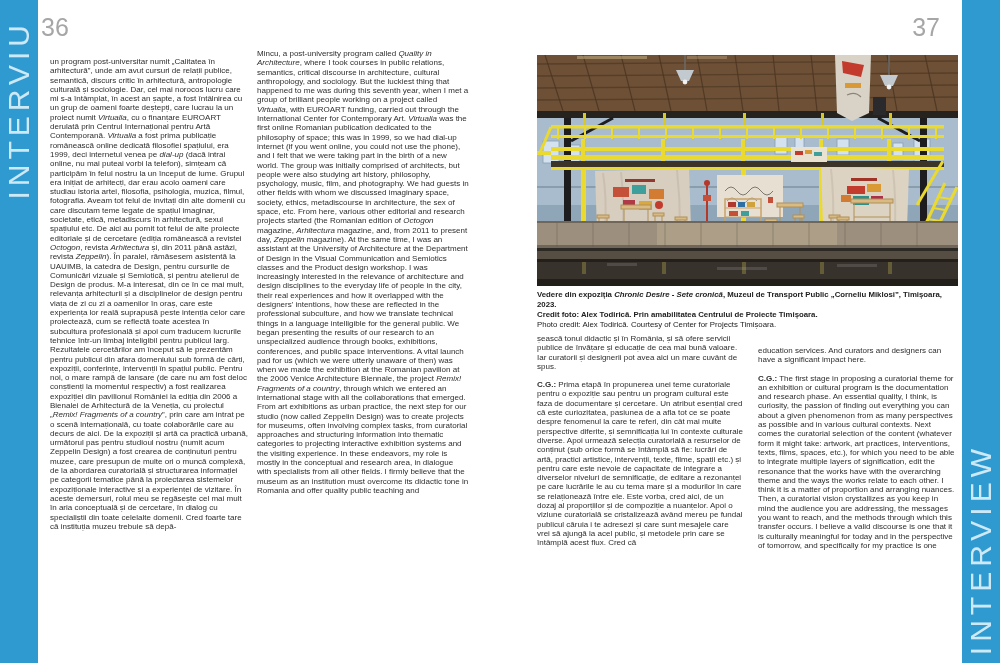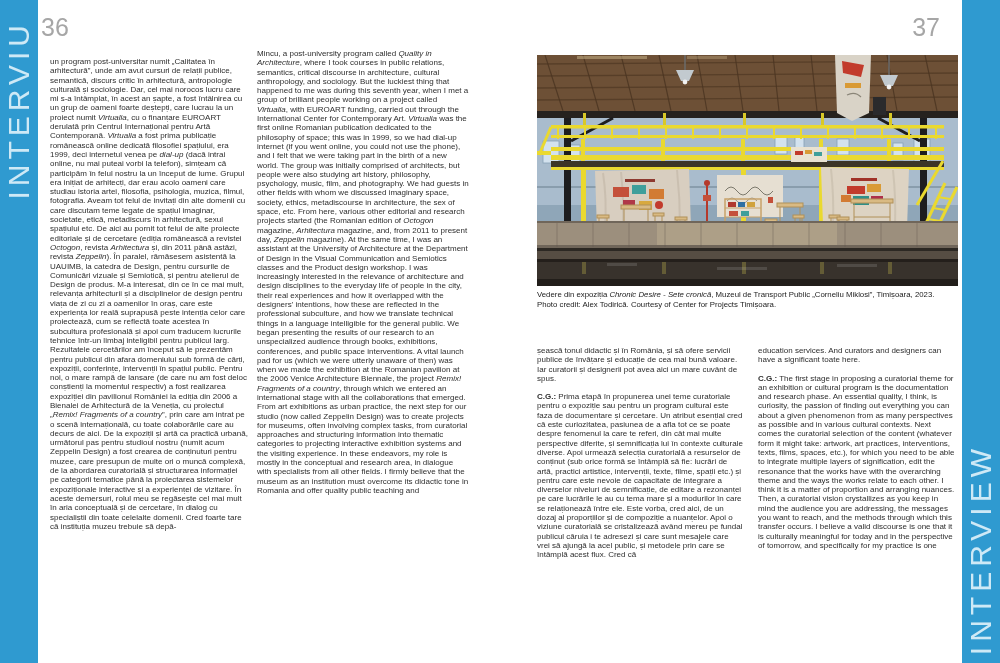--- a/index.html
+++ b/index.html
@@ -14,26 +14,26 @@
   .vlabel-left{left:0;top:20px;}
   .vlabel-right{left:962px;bottom:8px;}
   .pagenum{position:absolute;top:13px;font-size:25px;font-weight:300;color:#a6a6a6;}
   .pagenum-left{left:41px;}
   .pagenum-right{right:60px;margin-left:24px;}
   .col{position:absolute;font-size:8px;line-height:9.3px;color:#2e2e2e;}
   .col p{margin:0 0 9px 0;}
   .col p.q{font-weight:bold;margin:0 0 1px 0;}
   .col-l1{left:50px;top:57px;width:198px;}
   .col-l2{left:257px;top:49px;width:212px;}
-  .col-r1{left:537px;top:346px;width:206px;}
+  .col-r1{left:537px;top:334px;width:206px;}
   .col-r2{left:758px;top:346px;width:198px;}
   .photo{position:absolute;left:537px;top:55px;width:421px;height:231px;overflow:hidden;}
   .photo svg{display:block;}
   .caption{position:absolute;left:537px;top:290px;width:424px;font-size:7.8px;line-height:10px;color:#222;}
-  .caption .cb{font-weight:normal;}
+  .caption .cb{font-weight:bold;}
 </style>
 </head>
 <body>
 
 <div>
 
   <div class="bar bar-left"></div>
   <div class="vlabel vlabel-left">INTERVIU</div>
 
   <div class="bar bar-right"></div>
@@ -272,25 +272,26 @@
       <g fill="#ffffff" opacity="0.12">
         <rect x="70" y="208" width="30" height="3"></rect>
           <rect x="180" y="212" width="50" height="3"></rect>
         <rect x="300" y="209" width="40" height="3"></rect>
       </g>
     </svg>
   </div>
 
   <div class="caption">
     <div class="cb">Vedere din expoziția <i>Chronic Desire - Sete cronică</i>, Muzeul de Transport Public „Corneliu Miklosi”, Timișoara, 2023.</div>
+    <div class="cb">Credit foto: Alex Todirică. Prin amabilitatea Centrului de Proiecte Timișoara.</div>
     <div>Photo credit: Alex Todirică. Courtesy of Center for Projects Timișoara.</div>
   </div>
 
   <div class="col col-r1">
       <p>șească tonul didactic și în România, și să ofere servicii publice de învățare și educație de cea mai bună valoare. Iar curatorii și designerii pot avea aici un mare cuvânt de spus.</p>
       <p><b>C.G.:</b> Prima etapă în propunerea unei teme curatoriale pentru o expoziție sau pentru un program cultural este faza de documentare și cercetare. Un atribut esențial cred că este curiozitatea, pasiunea de a afla tot ce se poate despre fenomenul la care te referi, din cât mai multe perspective diferite, și semnificația lui în contexte culturale diverse. Apoi urmează selecția curatorială a resurselor de conținut (sub orice formă se întâmplă să fie: lucrări de artă, practici artistice, intervenții, texte, filme, spații etc.) și pentru care este nevoie de capacitate de integrare a diverselor niveluri de semnificație, de editare a rezonanței pe care lucrările le au cu tema mare și a modurilor în care se relaționează între ele. Este vorba, cred aici, de un dozaj al proporțiilor și de compoziție a nuanțelor. Apoi o viziune curatorială se cristalizează având mereu pe fundal publicul căruia i te adresezi și care sunt mesajele care vrei să ajungă la acel public, și metodele prin care se întâmplă acest flux. Cred că</p>
     </div>
   <div class="col col-r2">
-      <p>education services. And curators and designers can have a significant toate here.</p>
+      <p>education services. And curators and designers can have a significant impact here.</p>
       <p><b>C.G.:</b> The first stage in proposing a curatorial theme for an exhibition or cultural program is the documentation and research phase. An essential quality, I think, is curiosity, the passion of finding out everything you can about a given phenomenon from as many perspectives as possible and in various cultural contexts. Next comes the curatorial selection of the content (whatever form it might take: artwork, art practices, interventions, texts, films, spaces, etc.), for which you need to be able to integrate multiple layers of signification, edit the resonance that the works have with the overarching theme and the ways the works relate to each other. I think it is a matter of proportion and arranging nuances. Then, a curatorial vision crystallizes as you keep in mind the audience you are addressing, the messages you want to reach, and the methods through which this transfer occurs. I believe a valid discourse is one that it is culturally meaningful for today and in the perspective of tomorrow, and specifically for my practice is one</p>
     </div>
 
 </div>
 
 </body></html>

